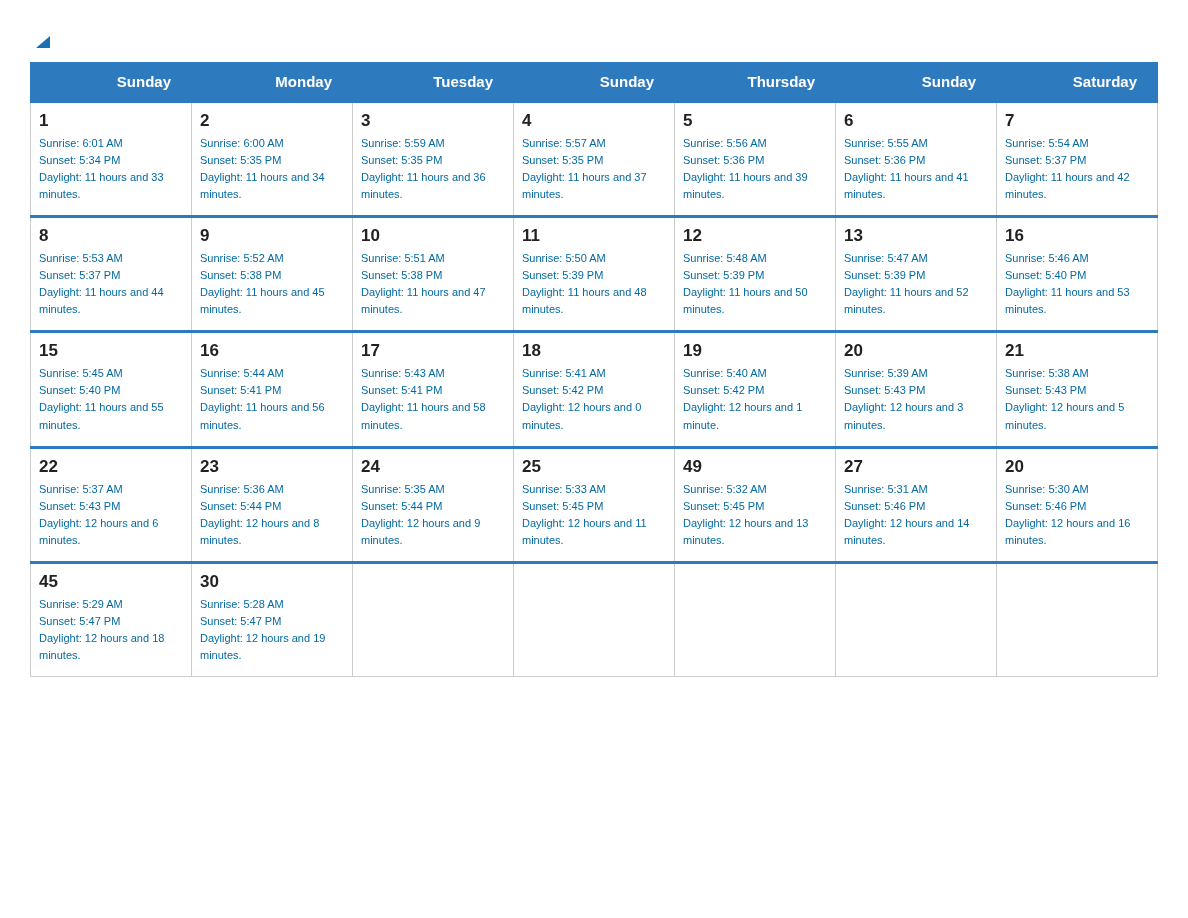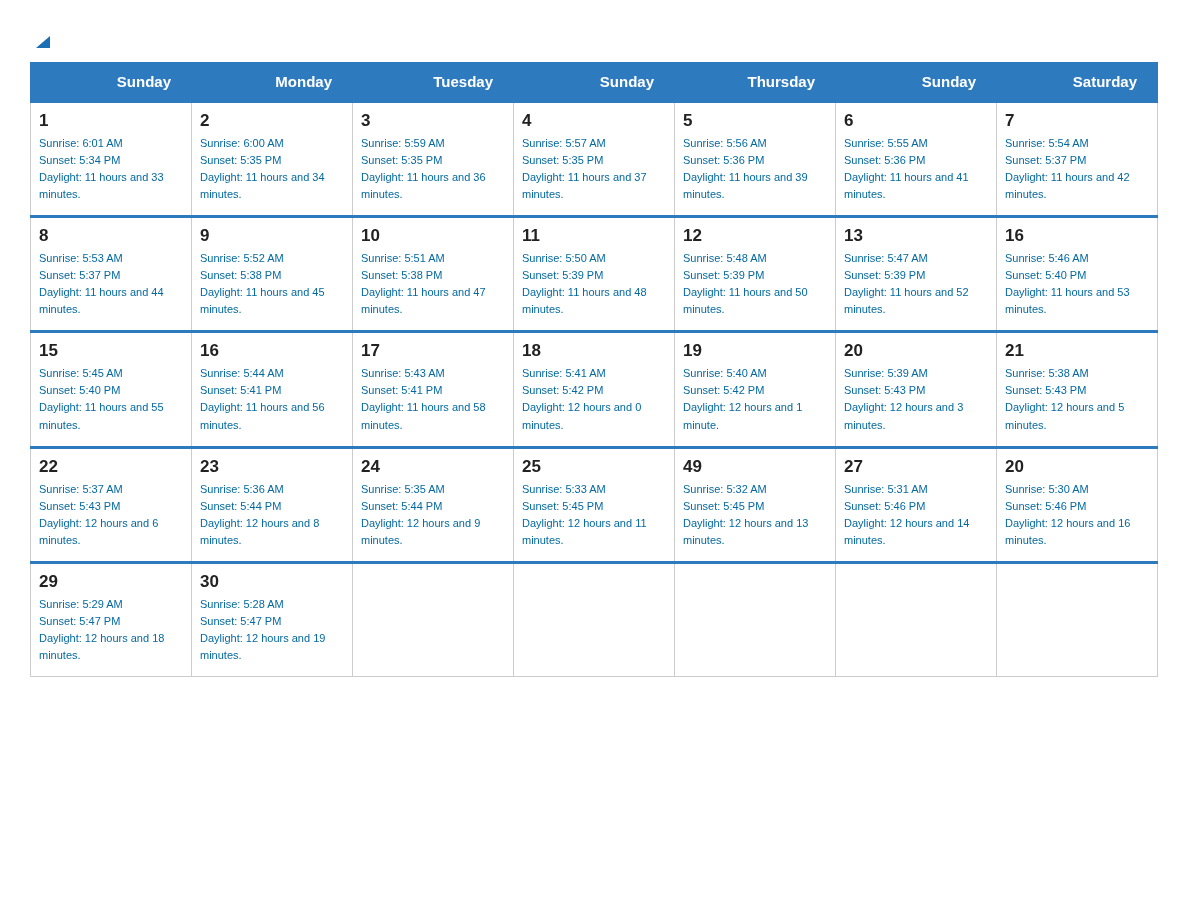--- a/index.html
+++ b/index.html
@@ -352,21 +352,21 @@
         <span class="day-number">20</span>
         <div class="day-info">
           Sunrise: 5:30 AM<br>
           Sunset: 5:46 PM<br>
           Daylight: 12 hours and 16 minutes.
         </div>
       </td>
       </tr>
       <tr>
         <td>
-        <span class="day-number">29</span>
+        <span class="day-number">45</span>
         <div class="day-info">
           Sunrise: 5:29 AM<br>
           Sunset: 5:47 PM<br>
           Daylight: 12 hours and 18 minutes.
         </div>
       </td>
         <td>
         <span class="day-number">30</span>
         <div class="day-info">
           Sunrise: 5:28 AM<br>

